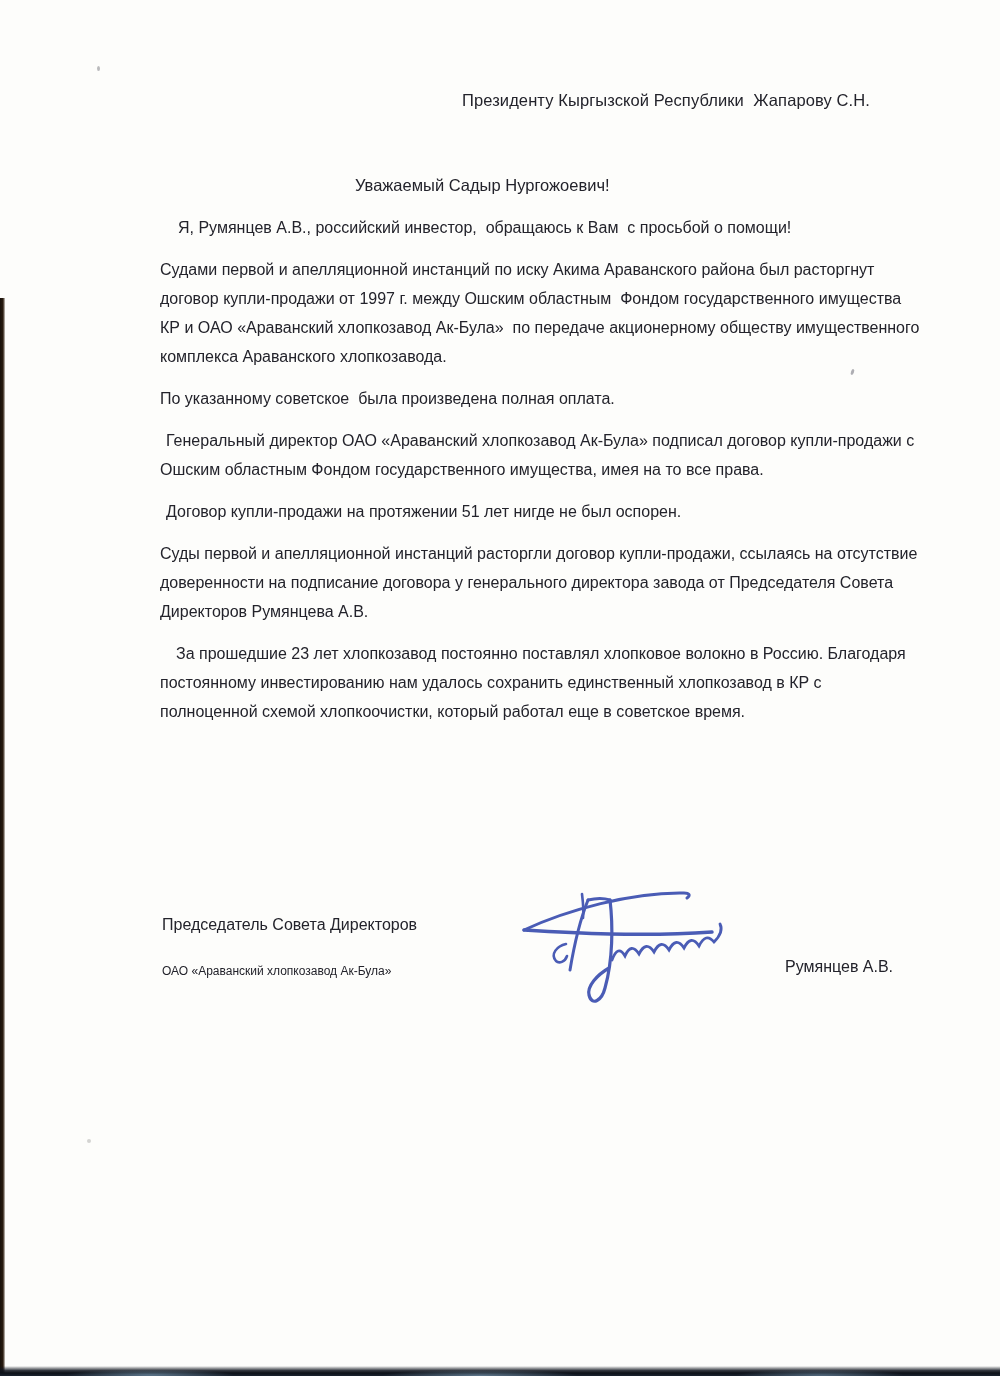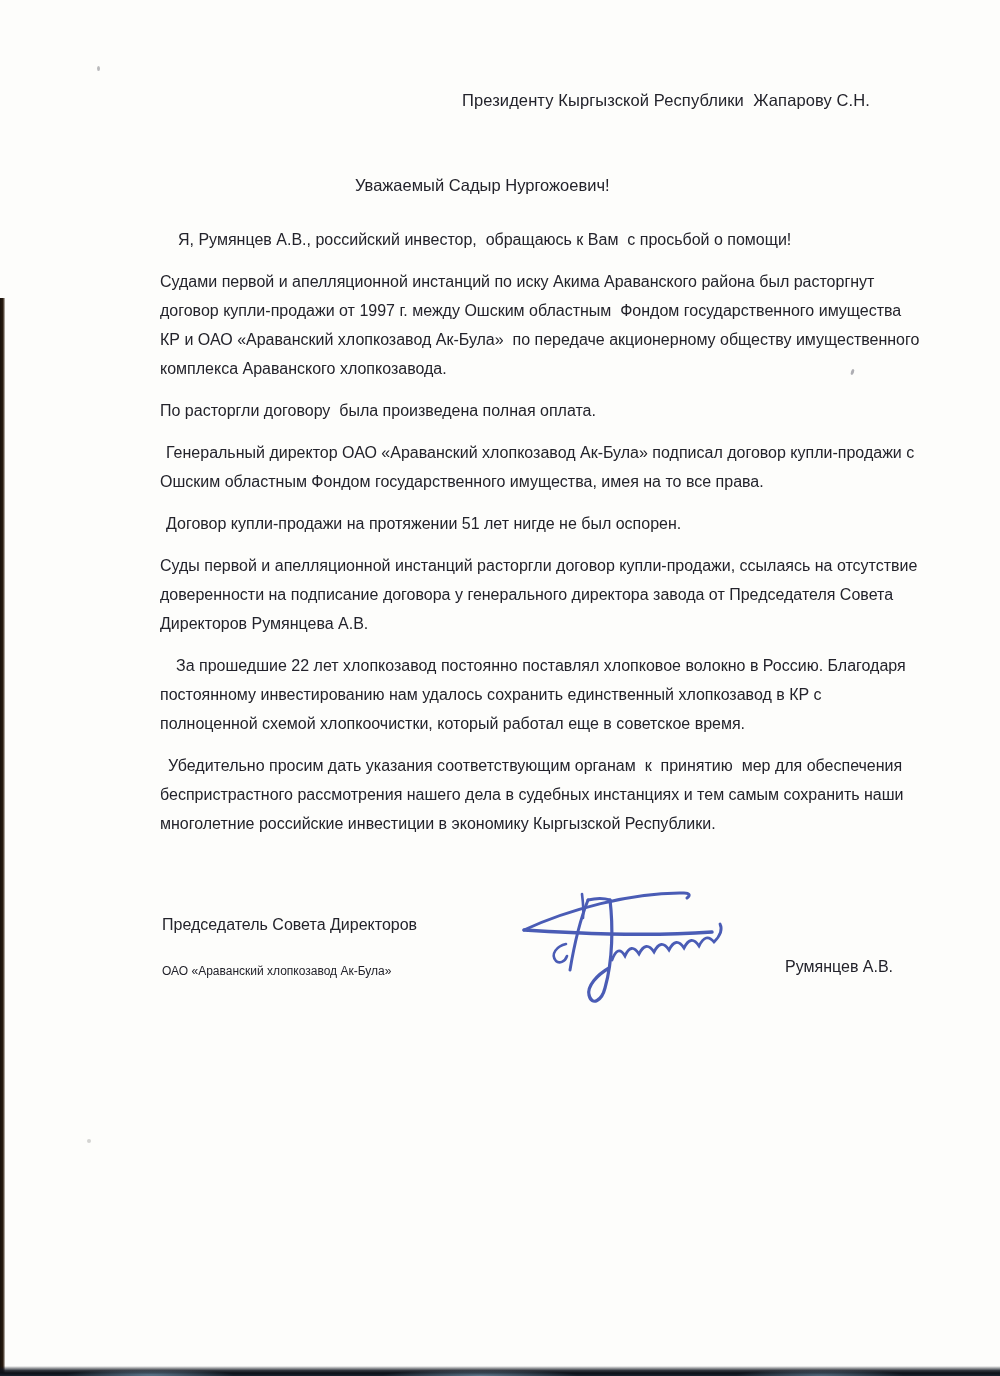--- a/index.html
+++ b/index.html
@@ -23,21 +23,21 @@
   }
   .salutation-line {
     position: absolute;
     left: 355px;
     top: 176px;
     font-size: 16.5px;
   }
   .body-text {
     position: absolute;
     left: 160px;
-    top: 225px;
+    top: 213px;
     width: 762px;
     font-size: 16px;
     line-height: 29px;
   }
   .body-text p { margin: 0 0 13px 0; }
   .ind-6  { text-indent: 6px; }
   .ind-8  { text-indent: 8px; }
   .ind-16 { text-indent: 16px; }
   .ind-18 { text-indent: 18px; }
   .ind-20 { text-indent: 20px; }
@@ -97,26 +97,25 @@
 
 <div class="scan-page">
 
   <div class="line recipient-line">Президенту Кыргызской Республики  Жапарову С.Н.</div>
 
   <div class="line salutation-line">Уважаемый Садыр Нургожоевич!</div>
 
   <div class="body-text">
     <p class="ind-18">Я, Румянцев А.В., российский инвестор,  обращаюсь к Вам  с просьбой о помощи!</p>
     <p>Судами первой и апелляционной инстанций по иску Акима Араванского района был расторгнут договор купли-продажи от 1997 г. между Ошским областным  Фондом государственного имущества КР и ОАО «Араванский хлопкозавод Ак-Була»  по передаче акционерному обществу имущественного комплекса Араванского хлопкозавода.</p>
-    <p>По расторгли договору  была произведена полная оплата.</p>
+    <p>По указанному советское  была произведена полная оплата.</p>
     <p class="ind-6">Генеральный директор ОАО «Араванский хлопкозавод Ак-Була» подписал договор купли-продажи с Ошским областным Фондом государственного имущества, имея на то все права.</p>
     <p class="ind-6">Договор купли-продажи на протяжении 51 лет нигде не был оспорен.</p>
     <p>Суды первой и апелляционной инстанций расторгли договор купли-продажи, ссылаясь на отсутствие доверенности на подписание договора у генерального директора завода от Председателя Совета Директоров Румянцева А.В.</p>
-    <p class="ind-16">За прошедшие 22 лет хлопкозавод постоянно поставлял хлопковое волокно в Россию. Благодаря постоянному инвестированию нам удалось сохранить единственный хлопкозавод в КР с полноценной схемой хлопкоочистки, который работал еще в советское время.</p>
-    <p class="ind-8">Убедительно просим дать указания соответствующим органам  к  принятию  мер для обеспечения беспристрастного рассмотрения нашего дела в судебных инстанциях и тем самым сохранить наши многолетние российские инвестиции в экономику Кыргызской Республики.</p>
+    <p class="ind-16">За прошедшие 23 лет хлопкозавод постоянно поставлял хлопковое волокно в Россию. Благодаря постоянному инвестированию нам удалось сохранить единственный хлопкозавод в КР с полноценной схемой хлопкоочистки, который работал еще в советское время.</p>
   </div>
 
   <div class="line sig-title-1">Председатель Совета Директоров</div>
 
   <div class="line sig-title-2">ОАО «Араванский хлопкозавод Ак-Була»</div>
 
   <div class="signature-wrap">
     <svg width="250" height="135" viewBox="0 0 250 135" fill="none" xmlns="http://www.w3.org/2000/svg">
       <g stroke="#3b4fb0" stroke-width="3" stroke-linecap="round" fill="none" opacity="0.92">
 

